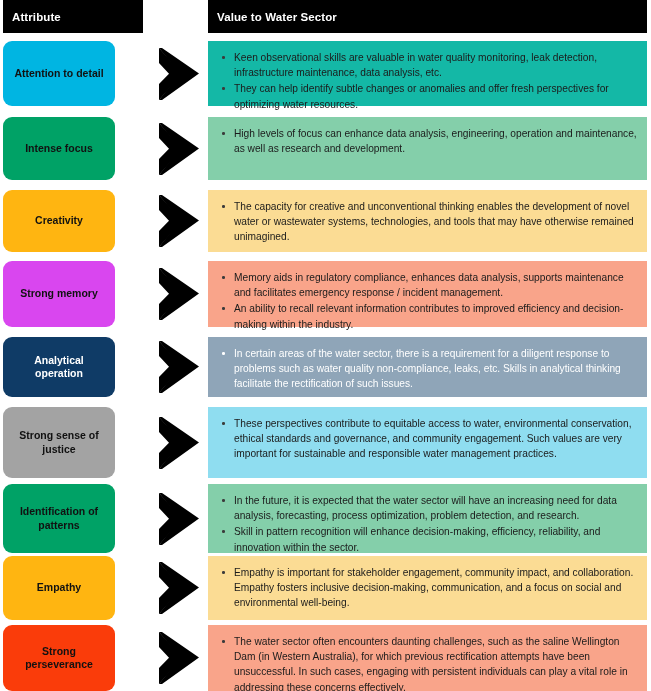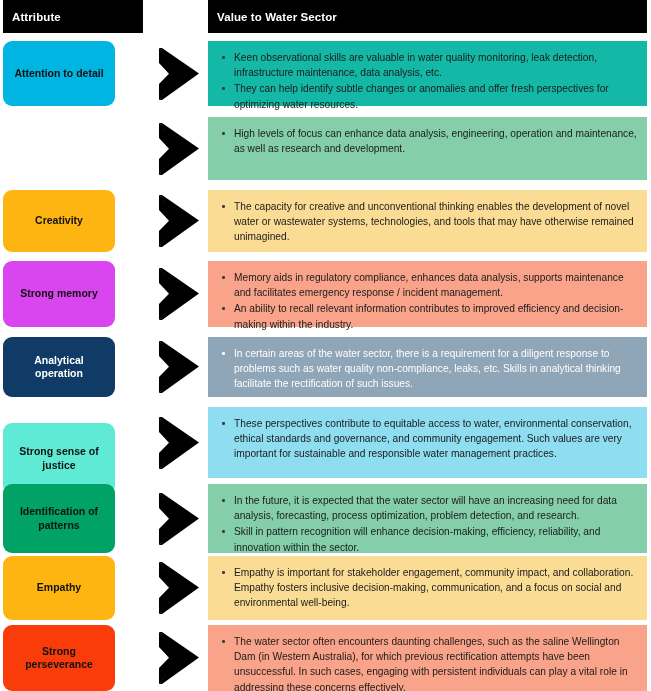--- a/index.html
+++ b/index.html
@@ -98,20 +98,23 @@
           </svg>
         </div>
         <div class="value-box" style="background: #14b8a6;">
           <ul class="bullets">
             <li>Keen observational skills are valuable in water quality monitoring, leak detection, infrastructure maintenance, data analysis, etc.</li>
             <li>They can help identify subtle changes or anomalies and offer fresh perspectives for optimizing water resources.</li>
           </ul>
         </div>
       </div>
       <div class="row" style="top: 117px; height: 63px;">
+        <div class="attr-box" style="background: rgb(0, 162, 102);">
+          <div class="attr-label">Intense focus</div>
+        </div>
         <div class="arrow">
           <svg viewBox="0 0 46 56" xmlns="http://www.w3.org/2000/svg">
             <path d="M3 2 L6 2 L43 27.5 L6 54 L3 54 L24 27.8 Z" fill="#000000"></path>
             <path d="M3 2 L26 27.8 L3 54 L3 38 L13 27.8 L3 17 Z" fill="#000000"></path>
           </svg>
         </div>
         <div class="value-box" style="background: rgb(132, 207, 170);">
           <ul class="bullets">
             <li>High levels of focus can enhance data analysis, engineering, operation and maintenance, as well as research and development.</li>
           </ul>
@@ -160,21 +163,21 @@
             <path d="M3 2 L26 27.8 L3 54 L3 38 L13 27.8 L3 17 Z" fill="#000000"></path>
           </svg>
         </div>
         <div class="value-box on-dark" style="background: rgb(143, 165, 184);">
           <ul class="bullets">
             <li>In certain areas of the water sector, there is a requirement for a diligent response to problems such as water quality non-compliance, leaks, etc. Skills in analytical thinking facilitate the rectification of such issues.</li>
           </ul>
         </div>
       </div>
       <div class="row" style="top: 407px; height: 71px;">
-        <div class="attr-box" style="background: #5eead4; margin-top: 16px;">
+        <div class="attr-box" style="background: #a3a3a3;">
           <div class="attr-label">Strong sense of justice</div>
         </div>
         <div class="arrow">
           <svg viewBox="0 0 46 56" xmlns="http://www.w3.org/2000/svg">
             <path d="M3 2 L6 2 L43 27.5 L6 54 L3 54 L24 27.8 Z" fill="#000000"></path>
             <path d="M3 2 L26 27.8 L3 54 L3 38 L13 27.8 L3 17 Z" fill="#000000"></path>
           </svg>
         </div>
         <div class="value-box" style="background: rgb(143, 221, 240);">
           <ul class="bullets">

